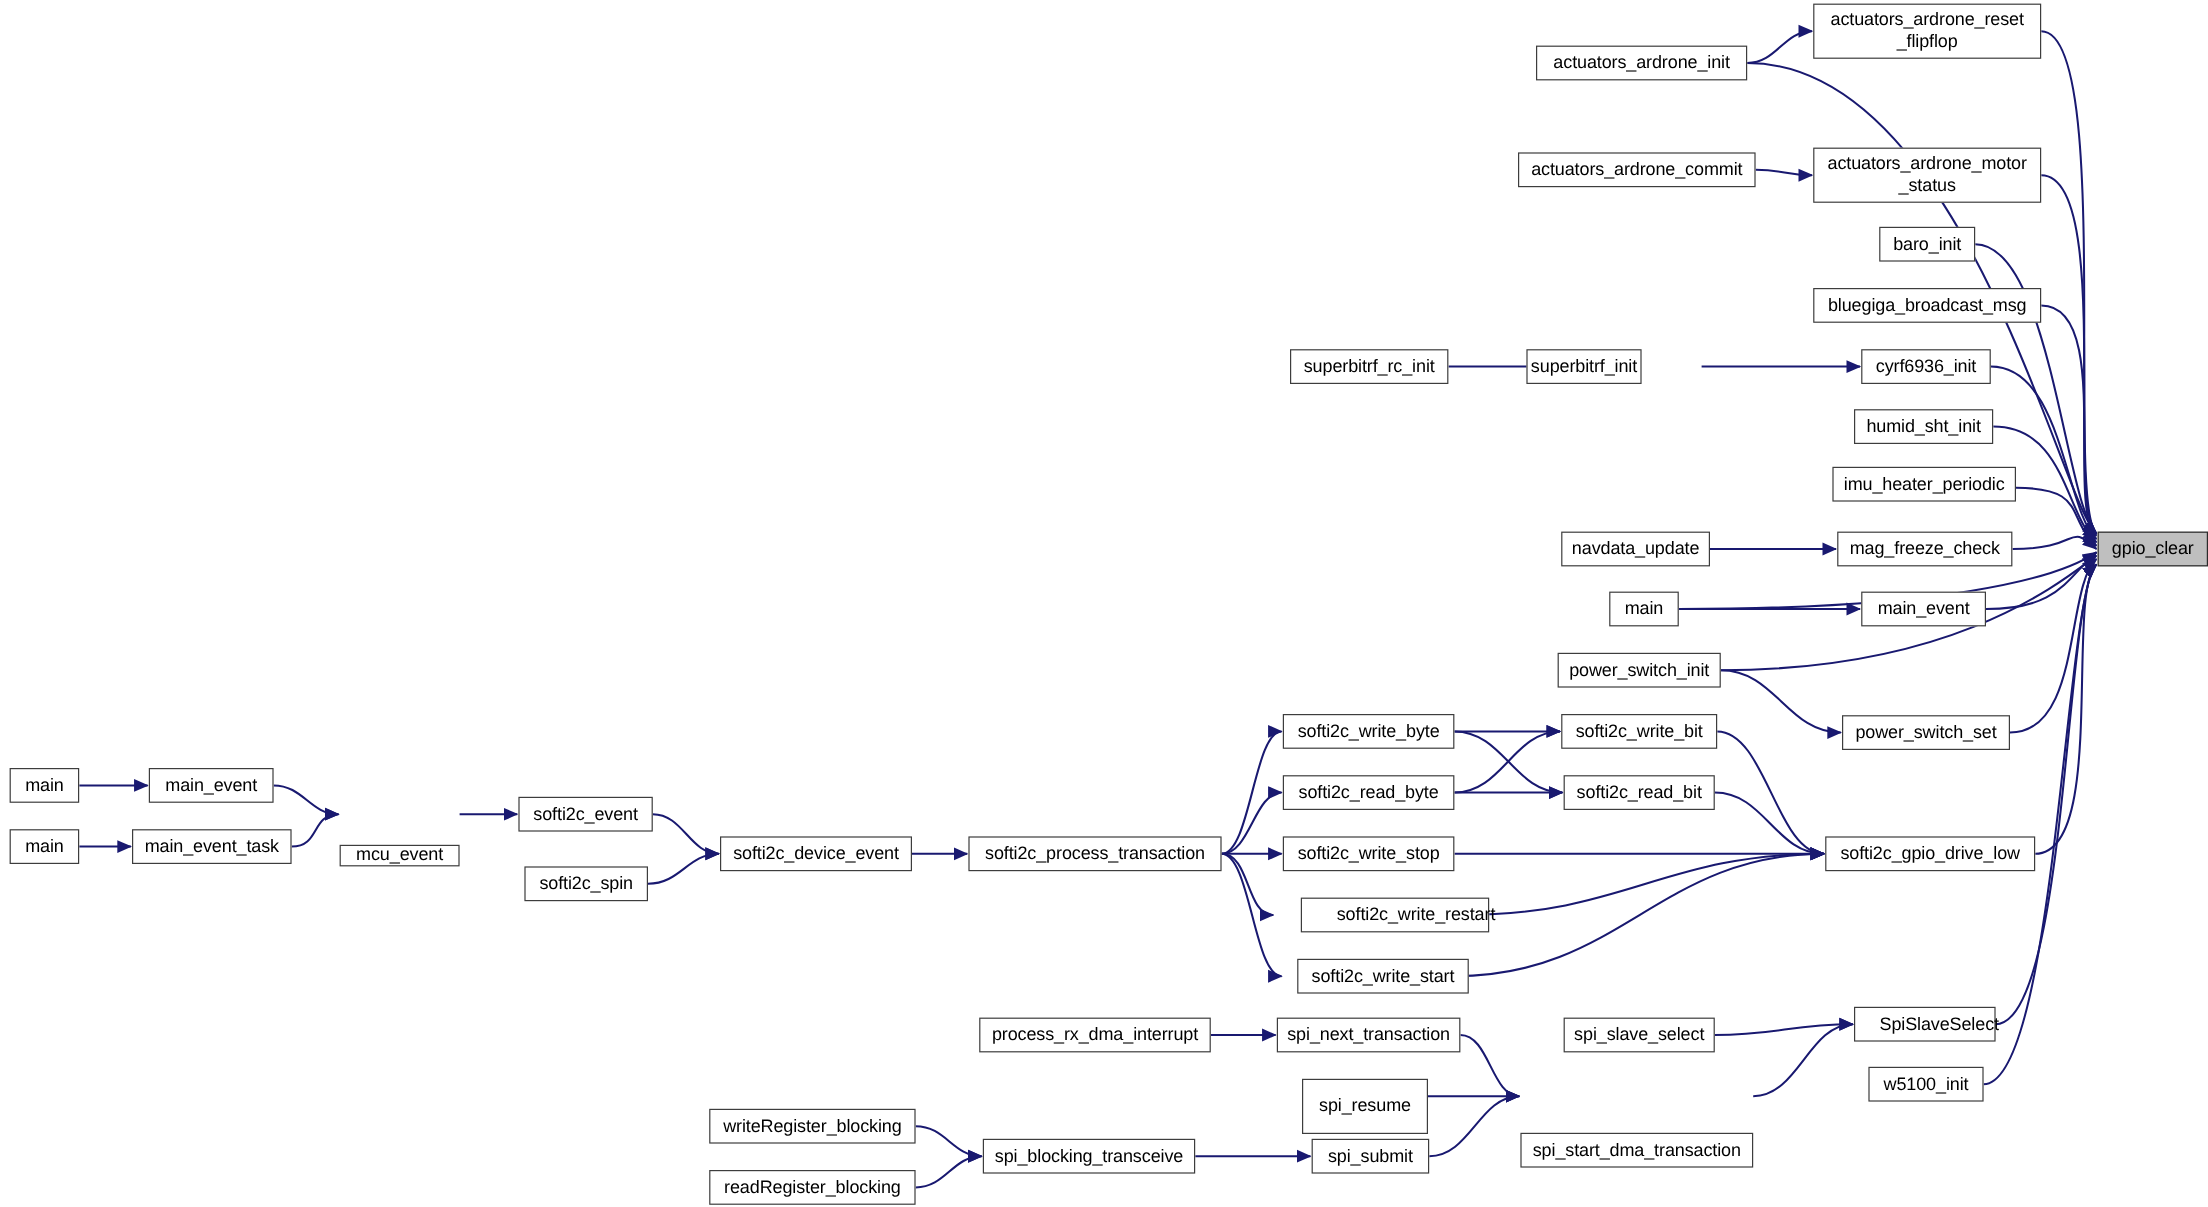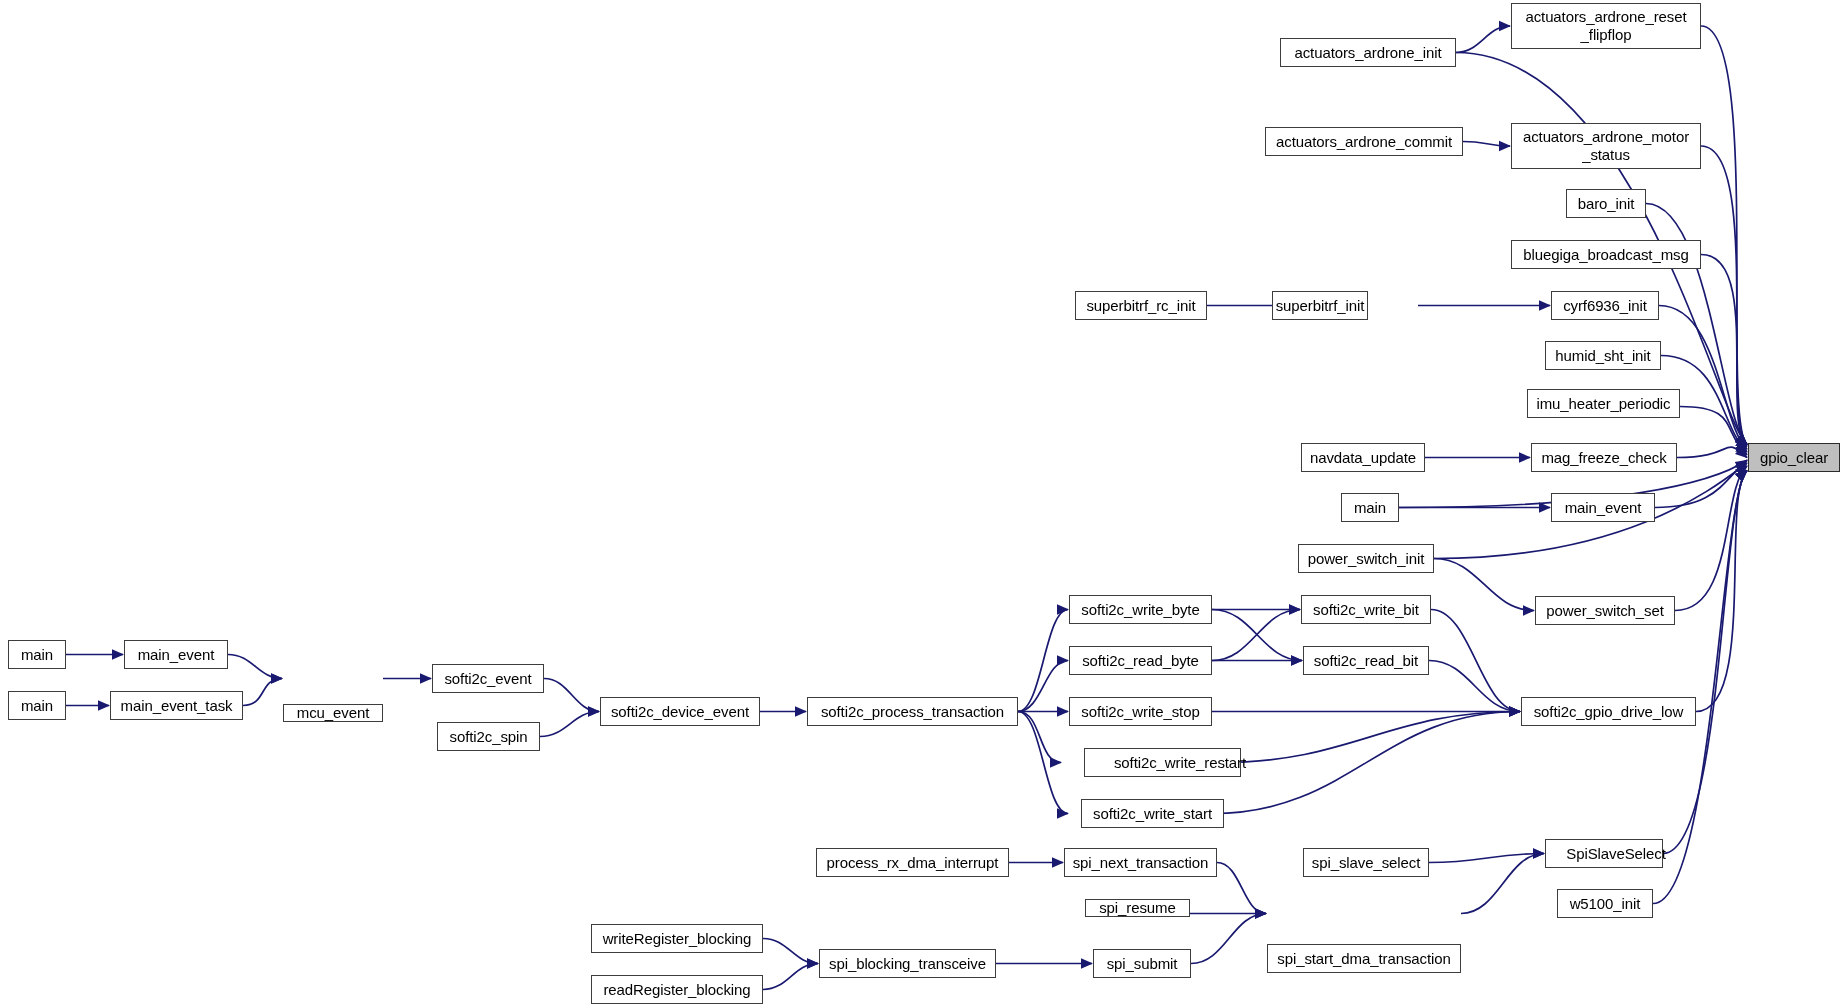--- a/index.html
+++ b/index.html
@@ -149,21 +149,21 @@
       <div class="node" style="left: 437px; top: 722px; width: 103px; height: 29px;">softi2c_spin</div>
       <div class="node" style="left: 283px; top: 664px; width: 100px; height: 18px; margin-top: 40px;">mcu_event</div>
       <div class="node" style="left: 124px; top: 640px; width: 104px; height: 29px;">main_event</div>
       <div class="node" style="left: 8px; top: 640px; width: 58px; height: 29px;">main</div>
       <div class="node" style="left: 110px; top: 691px; width: 133px; height: 29px;">main_event_task</div>
       <div class="node" style="left: 8px; top: 691px; width: 58px; height: 29px;">main</div>
       <div class="node" style="left: 816px; top: 848px; width: 193px; height: 29px;">process_rx_dma_interrupt</div>
       <div class="node" style="left: 1064px; top: 848px; width: 153px; height: 29px;">spi_next_transaction</div>
       <div class="node" style="left: 1303px; top: 848px; width: 126px; height: 29px;">spi_slave_select</div>
       <div class="node" style="left: 1545px; top: 839px; width: 118px; height: 29px; padding-left: 24px;">SpiSlaveSelect</div>
-      <div class="node" style="left: 1085px; top: 899px; width: 105px; height: 18px;">spi_resume</div>
+      <div class="node" style="left: 1085px; top: 899px; width: 105px; height: 46px;">spi_resume</div>
       <div class="node" style="left: 1267px; top: 899px; width: 194px; height: 29px; margin-top: 45px;">spi_start_dma_transaction</div>
       <div class="node" style="left: 1557px; top: 889px; width: 96px; height: 29px;">w5100_init</div>
       <div class="node" style="left: 591px; top: 924px; width: 172px; height: 29px;">writeRegister_blocking</div>
       <div class="node" style="left: 591px; top: 975px; width: 172px; height: 29px;">readRegister_blocking</div>
       <div class="node" style="left: 819px; top: 949px; width: 177px; height: 29px;">spi_blocking_transceive</div>
       <div class="node" style="left: 1093px; top: 949px; width: 98px; height: 29px;">spi_submit</div>
       <div class="node focus" style="left: 1748px; top: 443px; width: 92px; height: 29px;">gpio_clear</div>
     </div>
 </div>
 

